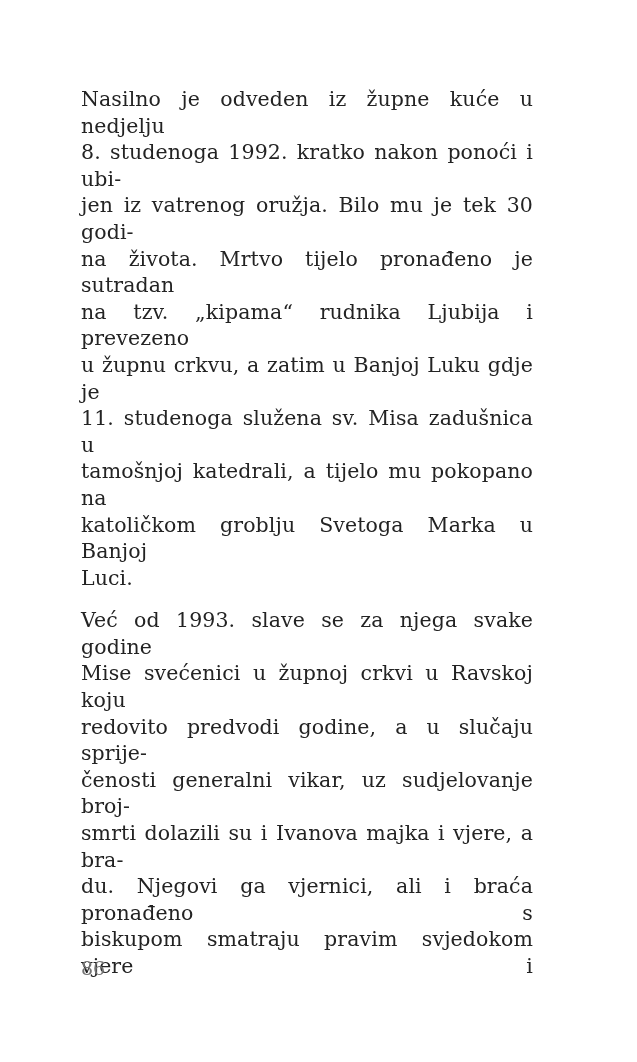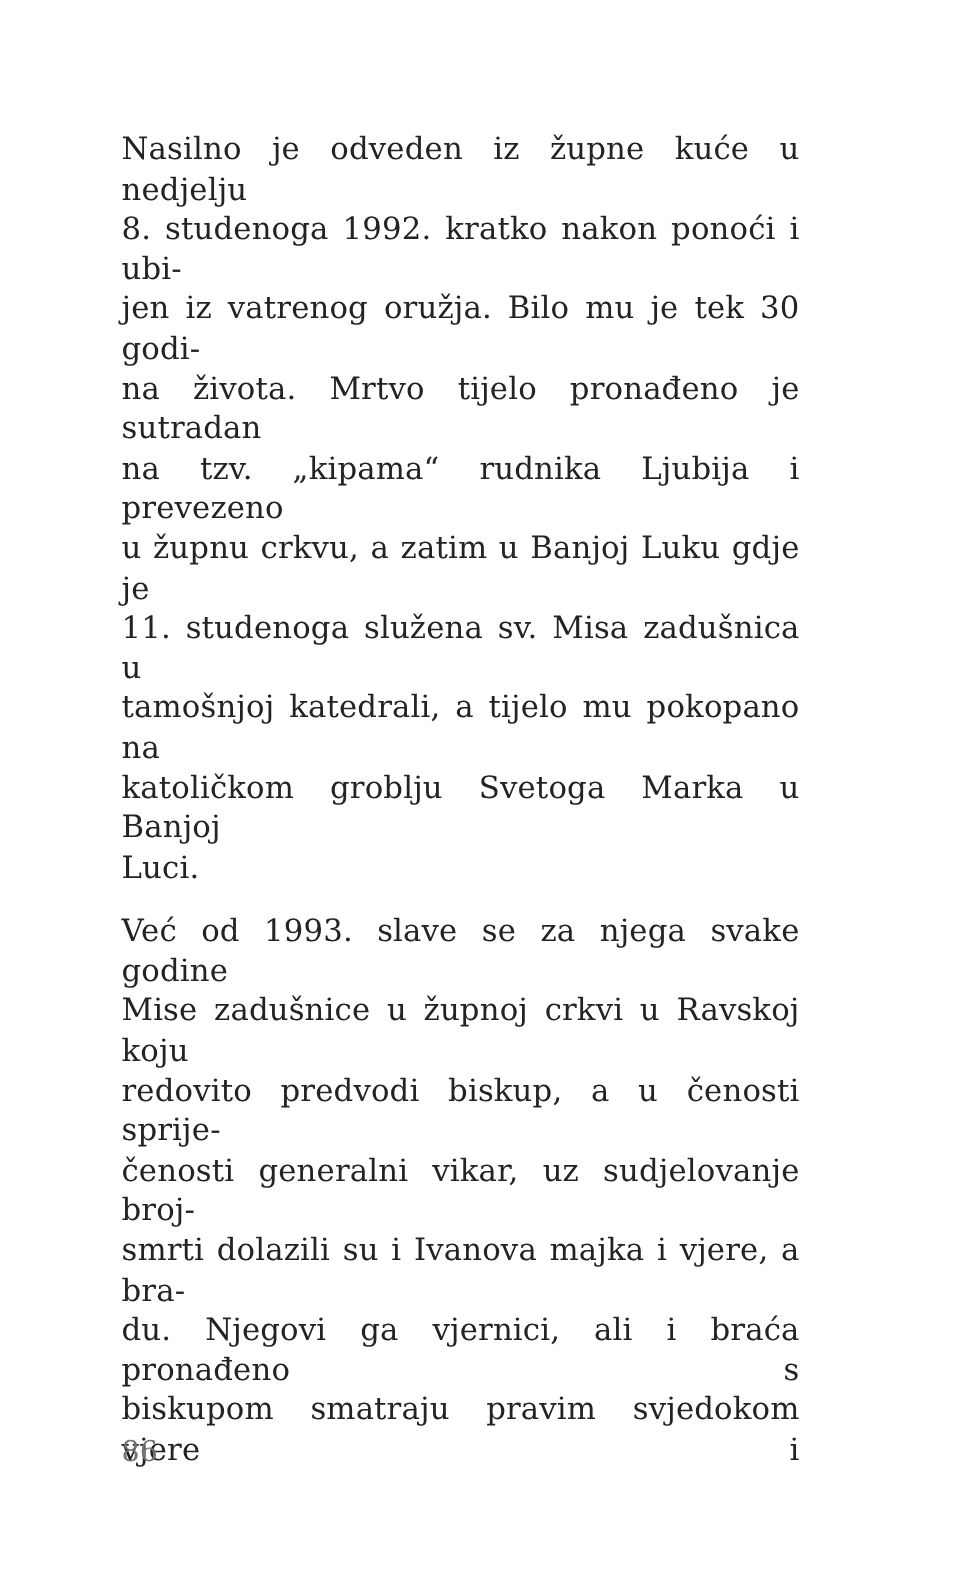--- a/index.html
+++ b/index.html
@@ -62,22 +62,22 @@
         <div class="line">na života. Mrtvo tijelo pronađeno je sutradan</div>
         <div class="line">na tzv. „kipama“ rudnika Ljubija i prevezeno</div>
         <div class="line">u župnu crkvu, a zatim u Banjoj Luku gdje je</div>
         <div class="line">11. studenoga služena sv. Misa zadušnica u</div>
         <div class="line">tamošnjoj katedrali, a tijelo mu pokopano na</div>
         <div class="line">katoličkom groblju Svetoga Marka u Banjoj</div>
         <div class="line last">Luci.</div>
       </div>
       <div class="para">
         <div class="line">Već od 1993. slave se za njega svake godine</div>
-        <div class="line">Mise zadušnice u župnoj crkvi u Ravskoj koju</div>
-        <div class="line">redovito predvodi biskup, a u čenosti sprije-</div>
+        <div class="line">Mise svećenici u župnoj crkvi u Ravskoj koju</div>
+        <div class="line">redovito predvodi godine, a u slučaju sprije-</div>
         <div class="line">čenosti generalni vikar, uz sudjelovanje broj-</div>
         <div class="line">smrti dolazili su i Ivanova majka i vjere, a bra-</div>
         <div class="line">du. Njegovi ga vjernici, ali i braća pronađeno s</div>
         <div class="line">biskupom smatraju pravim svjedokom vjere i</div>
       </div>
     </div>
   <div class="page-number">86</div>
 </div>
 
 </body></html>

